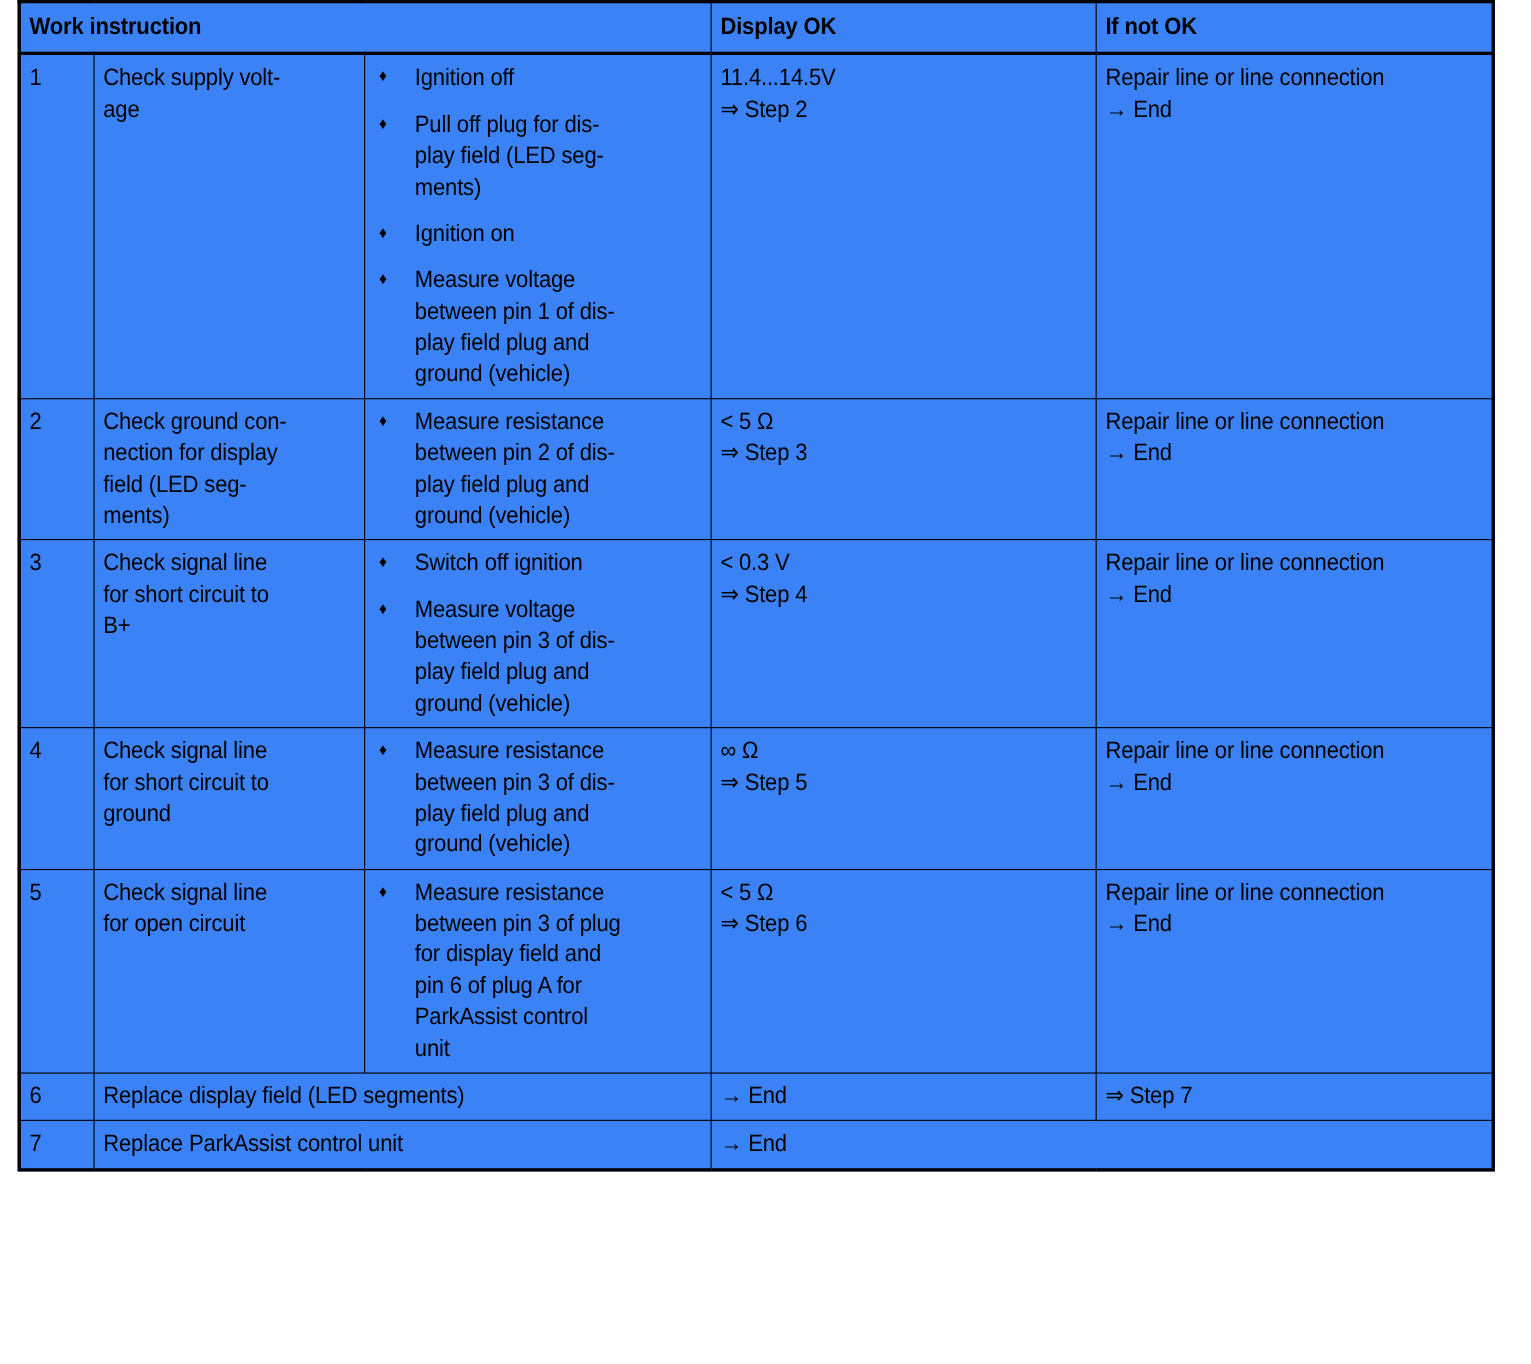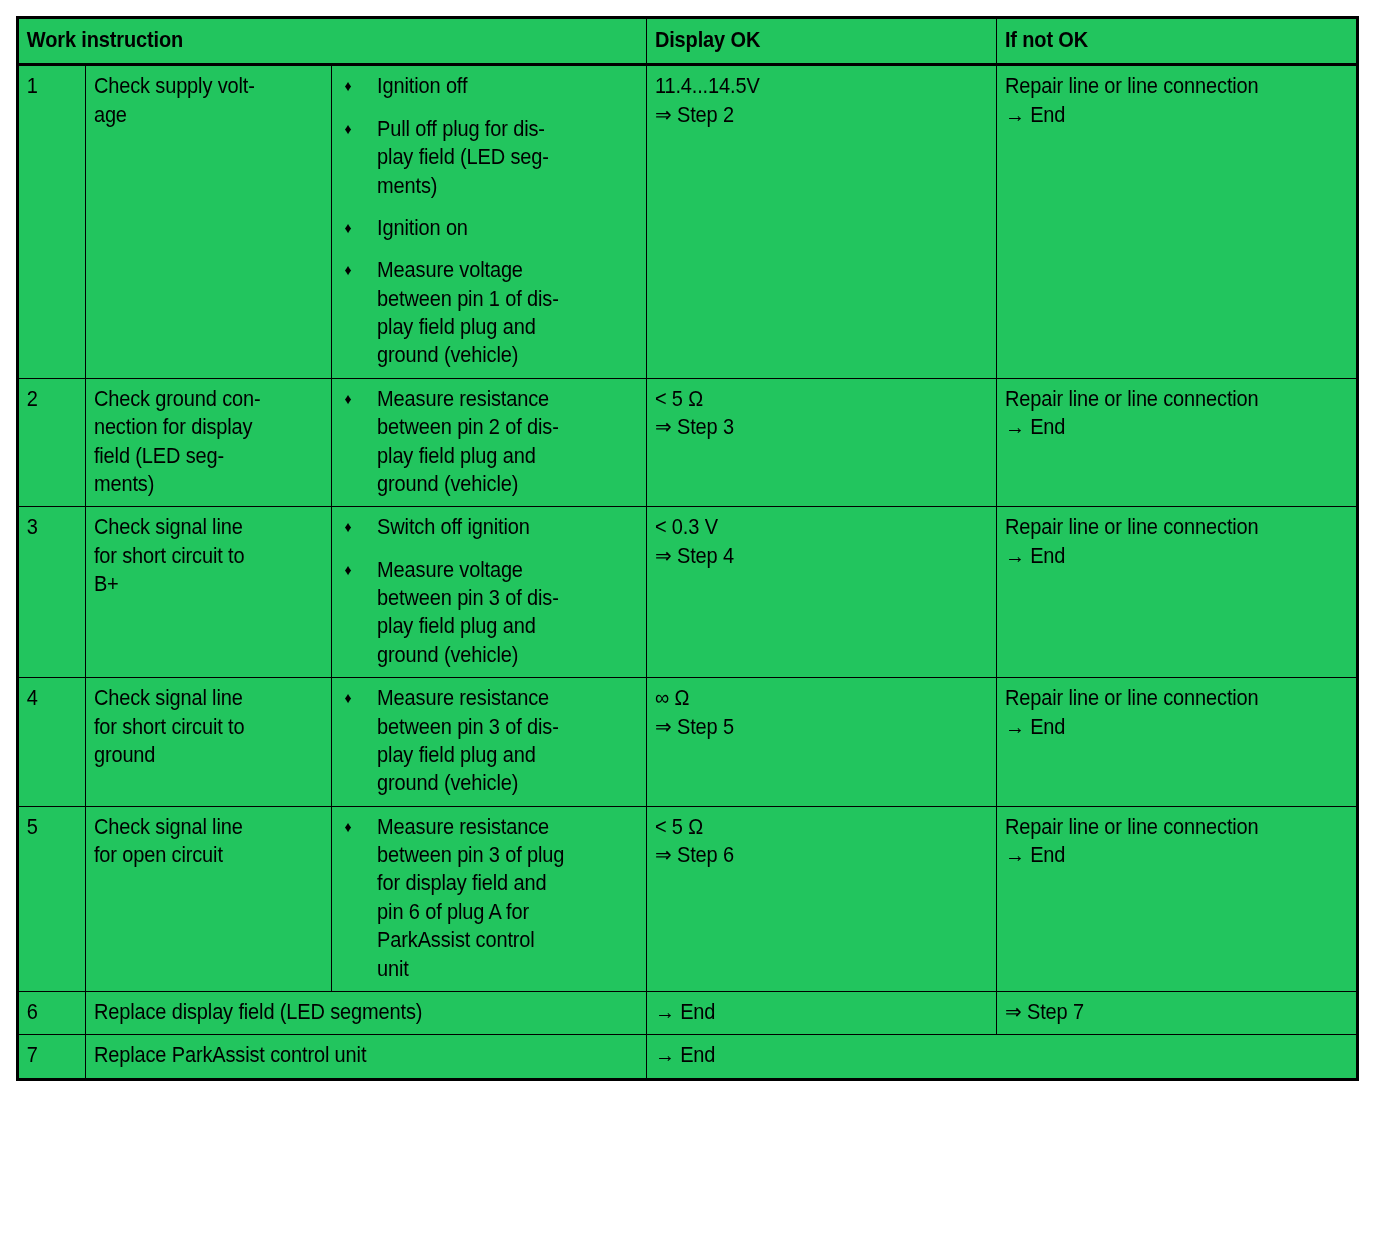--- a/index.html
+++ b/index.html
@@ -18,25 +18,25 @@
   .page {
     position: relative;
     width: 1392px;
     height: 1240px;
     box-sizing: border-box;
   }
 
   table.diag {
     position: absolute;
     left: 16px;
-    top: 16px;
+    top: 0;
     width: 1340px;
     border-collapse: collapse;
     table-layout: fixed;
-    background: #22c55e;
+    background: #3b82f6;
   }
 
   table.diag td,
   table.diag th {
     border: 1px solid #000;
     vertical-align: top;
     padding: 6px 8px 8px 8px;
     font-weight: normal;
     text-align: left;
     font-size: 21.5px;

